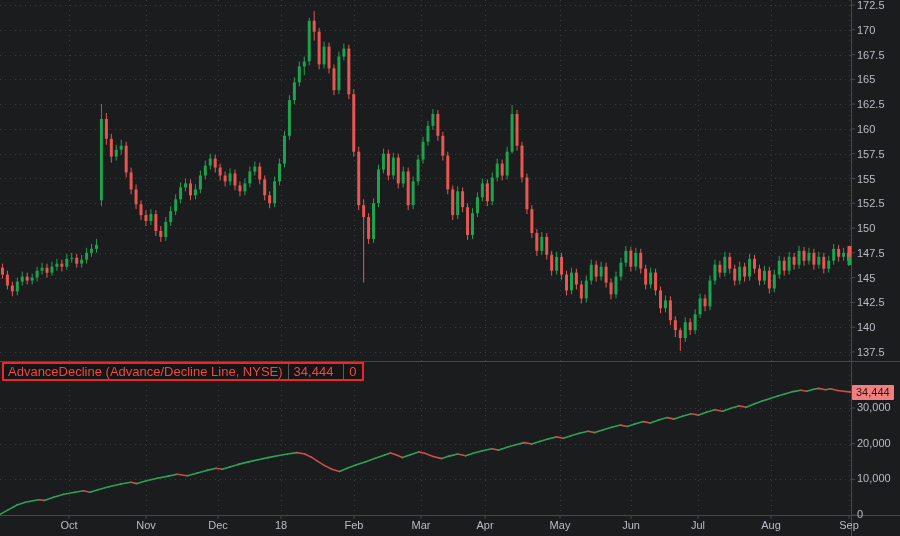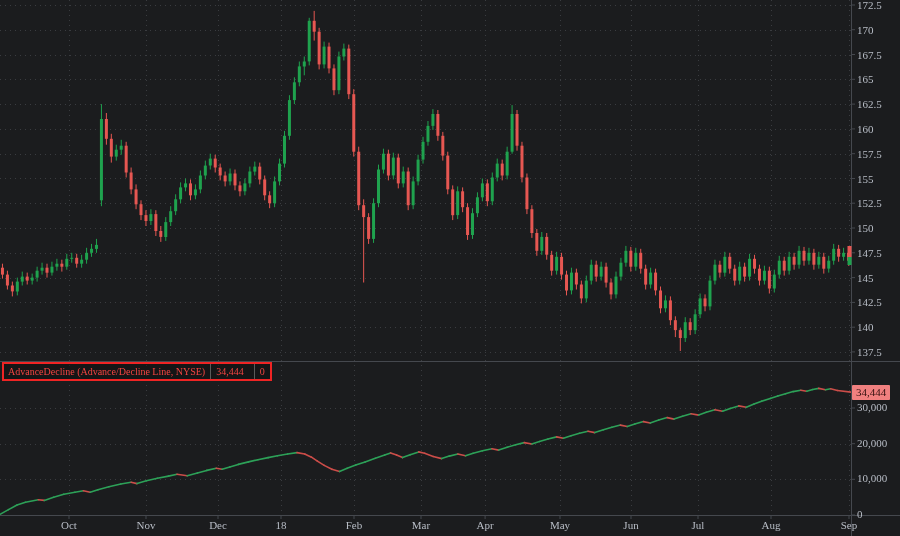--- a/index.html
+++ b/index.html
@@ -1,21 +1,21 @@
 <!DOCTYPE html>
 <html><head>
 <meta charset="utf-8">
 <style>
   html,body{margin:0;padding:0;background:#101012;}
   #app{position:relative;width:900px;height:536px;background:#1b1c1e;overflow:hidden;
-       font-family:Liberation Serif, serif;}
+       font-family:Liberation Sans, sans-serif;}
   #chart-svg{position:absolute;left:0;top:0;}
   #indicator-label{position:absolute;left:2px;top:362px;display:inline-flex;align-items:center;
        border:2px solid #ef2424;background:rgba(16,16,16,.55);color:#f34541;
-       font-size:10px;line-height:13px;padding:0 0 0 4px;white-space:nowrap;z-index:3;}
+       font-size:13px;line-height:13px;padding:0 0 0 4px;white-space:nowrap;z-index:3;}
   #indicator-label .cell{padding:1px 5px;border-left:1px solid #5a5a5a;margin-left:5px;}
   #adl-tag{position:absolute;left:852px;top:385px;background:#f0807f;color:#33100f;
        font-size:11px;line-height:13px;padding:1px 4px 1px 4px;border-radius:1px;z-index:3;}
 </style>
 </head>
 <body>
 
 <div id="app">
   <svg id="chart-svg" width="900" height="536">
       <rect x="0" y="0" width="900" height="536" fill="#1b1c1e"></rect>

